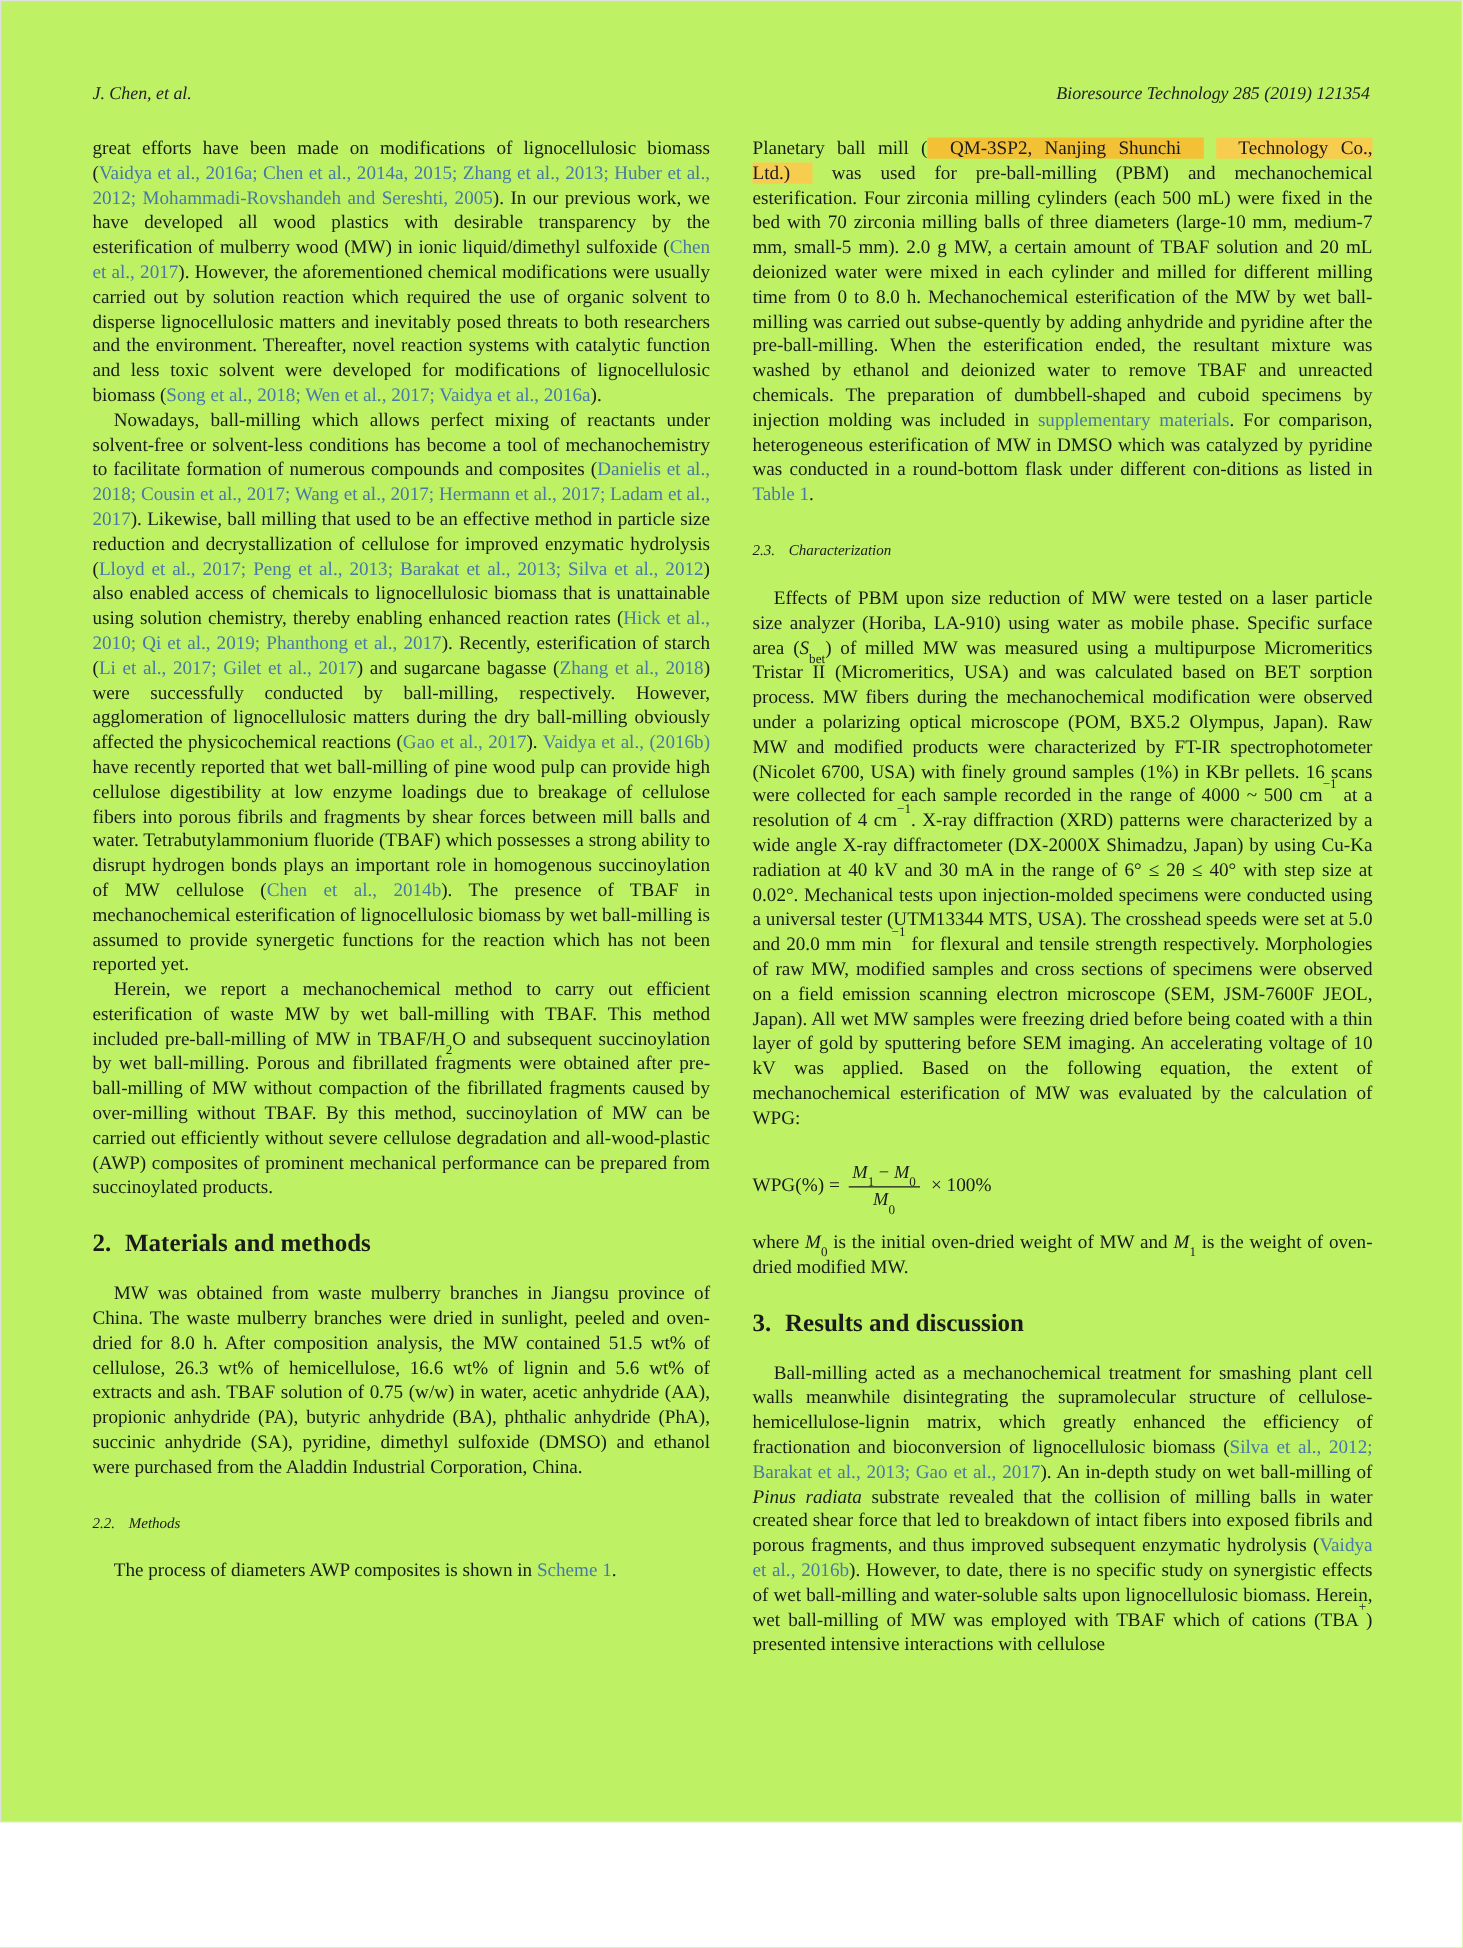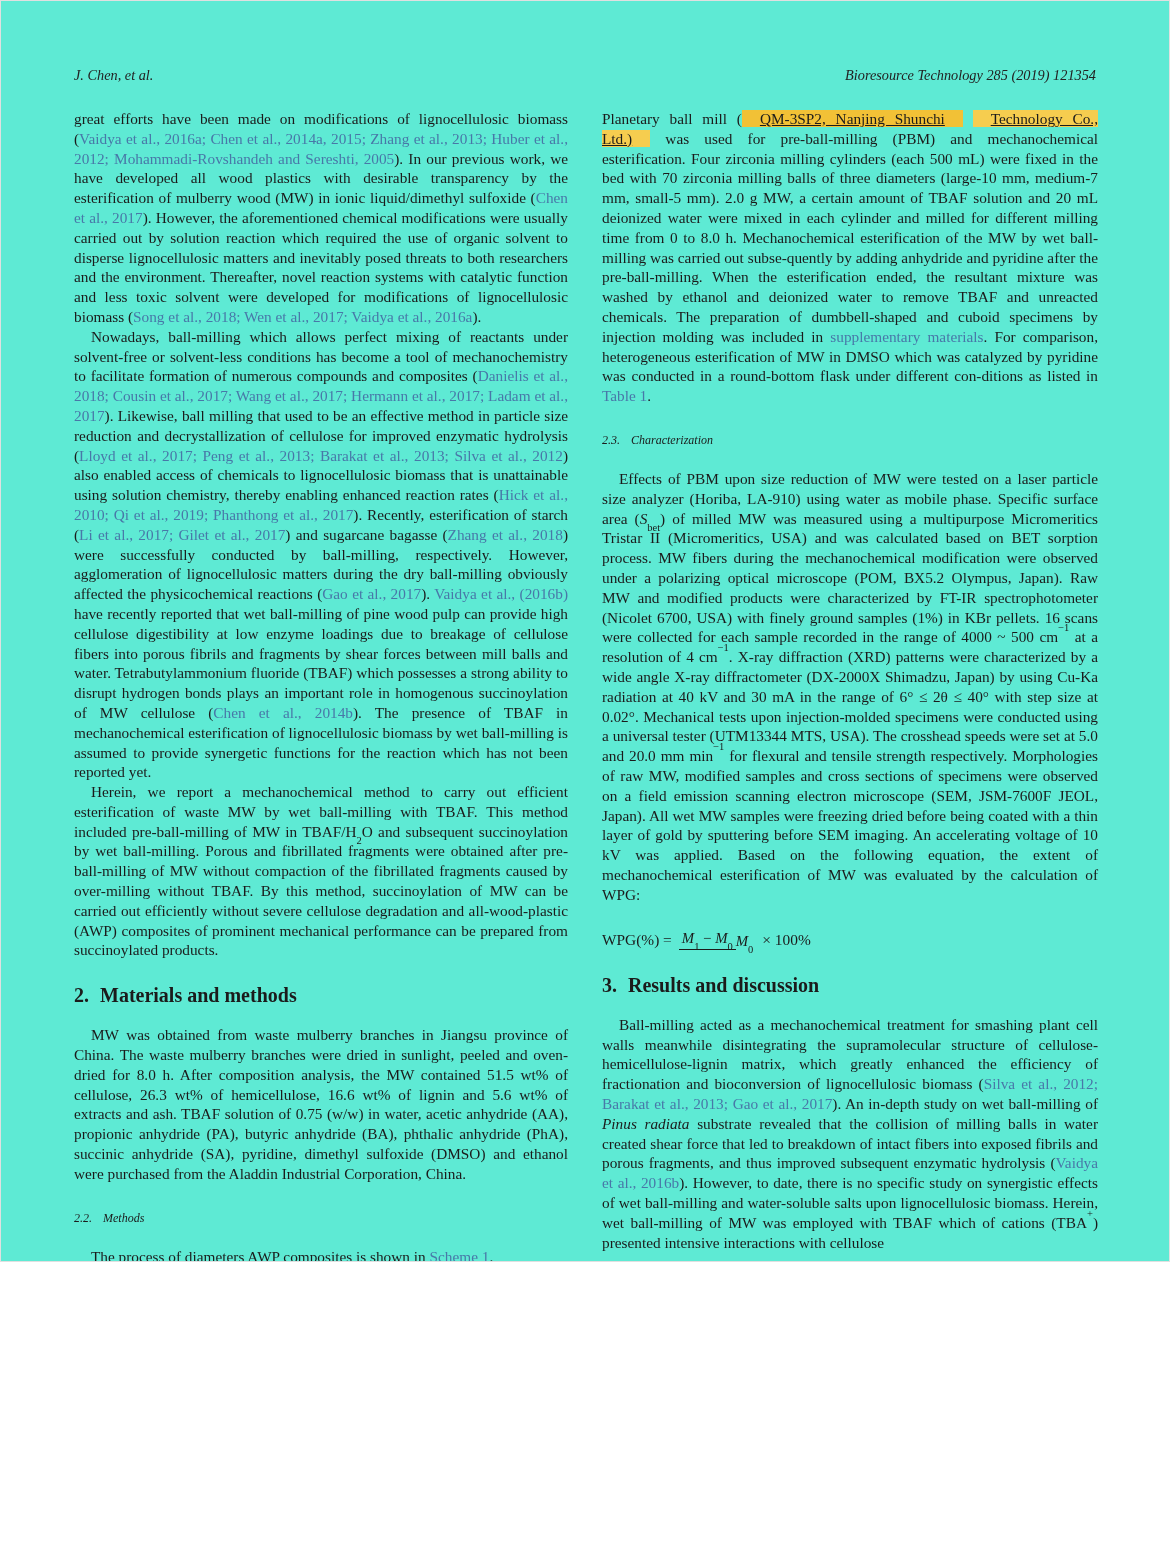--- a/index.html
+++ b/index.html
@@ -5,22 +5,22 @@
   :root{
     --text:#1b1b1b;
     --link:#4878a8;
     --hl-a:#f2c136;
     --hl-b:#f6cd4f;
   }
   *{box-sizing:border-box;}
   html,body{margin:0;padding:0;background:#fff;}
   .page{
     position:relative;
-    width:1170px;height:1262px;
-    background:#5eead4;
+    width:1170px;height:1458px;
+    background:#bef264;
     border:1px solid #e0e0e0;
     font-family:"Liberation Serif","DejaVu Serif",serif;
     color:var(--text);
     overflow:hidden;
   }
   .running-head{
     position:absolute;top:66px;left:73px;right:73px;
     display:flex;justify-content:space-between;align-items:baseline;
     font-style:italic;font-size:14.3px;color:#222;
   }
@@ -28,21 +28,21 @@
   .col-left{left:73px;}
   .col-right{left:601px;width:496px;}
   .para{
     margin:0;
     font-size:15.3px;line-height:19.8px;
     text-align:justify;
     color:var(--text);
   }
   .ind{text-indent:17px;}
   .cite{color:var(--link);text-decoration:none;cursor:pointer;}
-  mark{color:var(--text);padding:0 18px;text-decoration:underline;}
+  mark{color:var(--text);padding:0 18px;}
   mark.hl-a{background:var(--hl-a);}
   mark.hl-b{background:var(--hl-b);}
   sub,sup{font-size:10.5px;line-height:0;position:relative;}
   sub{top:3px;}
   sup{top:-5px;}
   em{font-style:italic;}
   .h2{
     margin:25px 0 20px;
     font-size:20px;font-weight:bold;line-height:20px;
   }
@@ -50,21 +50,21 @@
     margin:24px 0 19px;
     font-size:12px;font-style:italic;font-weight:normal;line-height:20px;
   }
   .sec-num{margin-right:11px;}
   .equation{
     display:flex;align-items:center;
     margin:26px 0 16px;
     font-size:15.4px;line-height:1.1;text-align:center;
   }
   .frac{
-    display:inline-flex;align-items:center;
+    display:inline-flex;flex-direction:column;align-items:center;
     margin:0 7px;font-size:14.8px;
   }
   .frac .f-num{padding:0 3px 2px;border-bottom:1.3px solid #1b1b1b;}
   .frac .f-den{padding-top:2px;}
   .eq-rhs{margin-left:2px;}
   .page-footer{
     position:absolute;top:1488px;left:0;width:100%;
     text-align:center;font-size:14px;
   }
 </style>
@@ -102,20 +102,21 @@
 
     <div class="equation">
       <span class="eq-lhs">WPG(%) =</span>
       <span class="frac">
         <span class="f-num"><em>M</em><sub>1</sub><span> − </span><em>M</em><sub>0</sub></span>
         <span class="f-den"><em>M</em><sub>0</sub></span>
       </span>
       <span class="eq-rhs">× 100%</span>
     </div>
 
+    <p class="para"><span>where </span><em>M</em><sub>0</sub><span> is the initial oven-dried weight of MW and </span><em>M</em><sub>1</sub><span> is the weight of oven-dried modified MW.</span></p>
 
     <h2 class="h2"><span class="sec-num">3.</span><span>Results and discussion</span></h2>
 
 
     <p class="para ind"><span>Ball-milling acted as a mechanochemical treatment for smashing plant cell walls meanwhile disintegrating the supramolecular structure of cellulose-hemicellulose-lignin matrix, which greatly enhanced the efficiency of fractionation and bioconversion of lignocellulosic biomass (</span><a class="cite">Silva et al., 2012; Barakat et al., 2013; Gao et al., 2017</a><span>). An in-depth study on wet ball-milling of </span><em>Pinus radiata</em><span> substrate revealed that the collision of milling balls in water created shear force that led to breakdown of intact fibers into exposed fibrils and porous fragments, and thus improved subsequent enzymatic hydrolysis (</span><a class="cite">Vaidya et al., 2016b</a><span>). However, to date, there is no specific study on synergistic effects of wet ball-milling and water-soluble salts upon lignocellulosic biomass. Herein, wet ball-milling of MW was employed with TBAF which of cations (TBA</span><sup>+</sup><span>) presented intensive interactions with cellulose</span></p>
   </div>
 
   <div class="page-footer">
     <span>2</span>
   </div>

